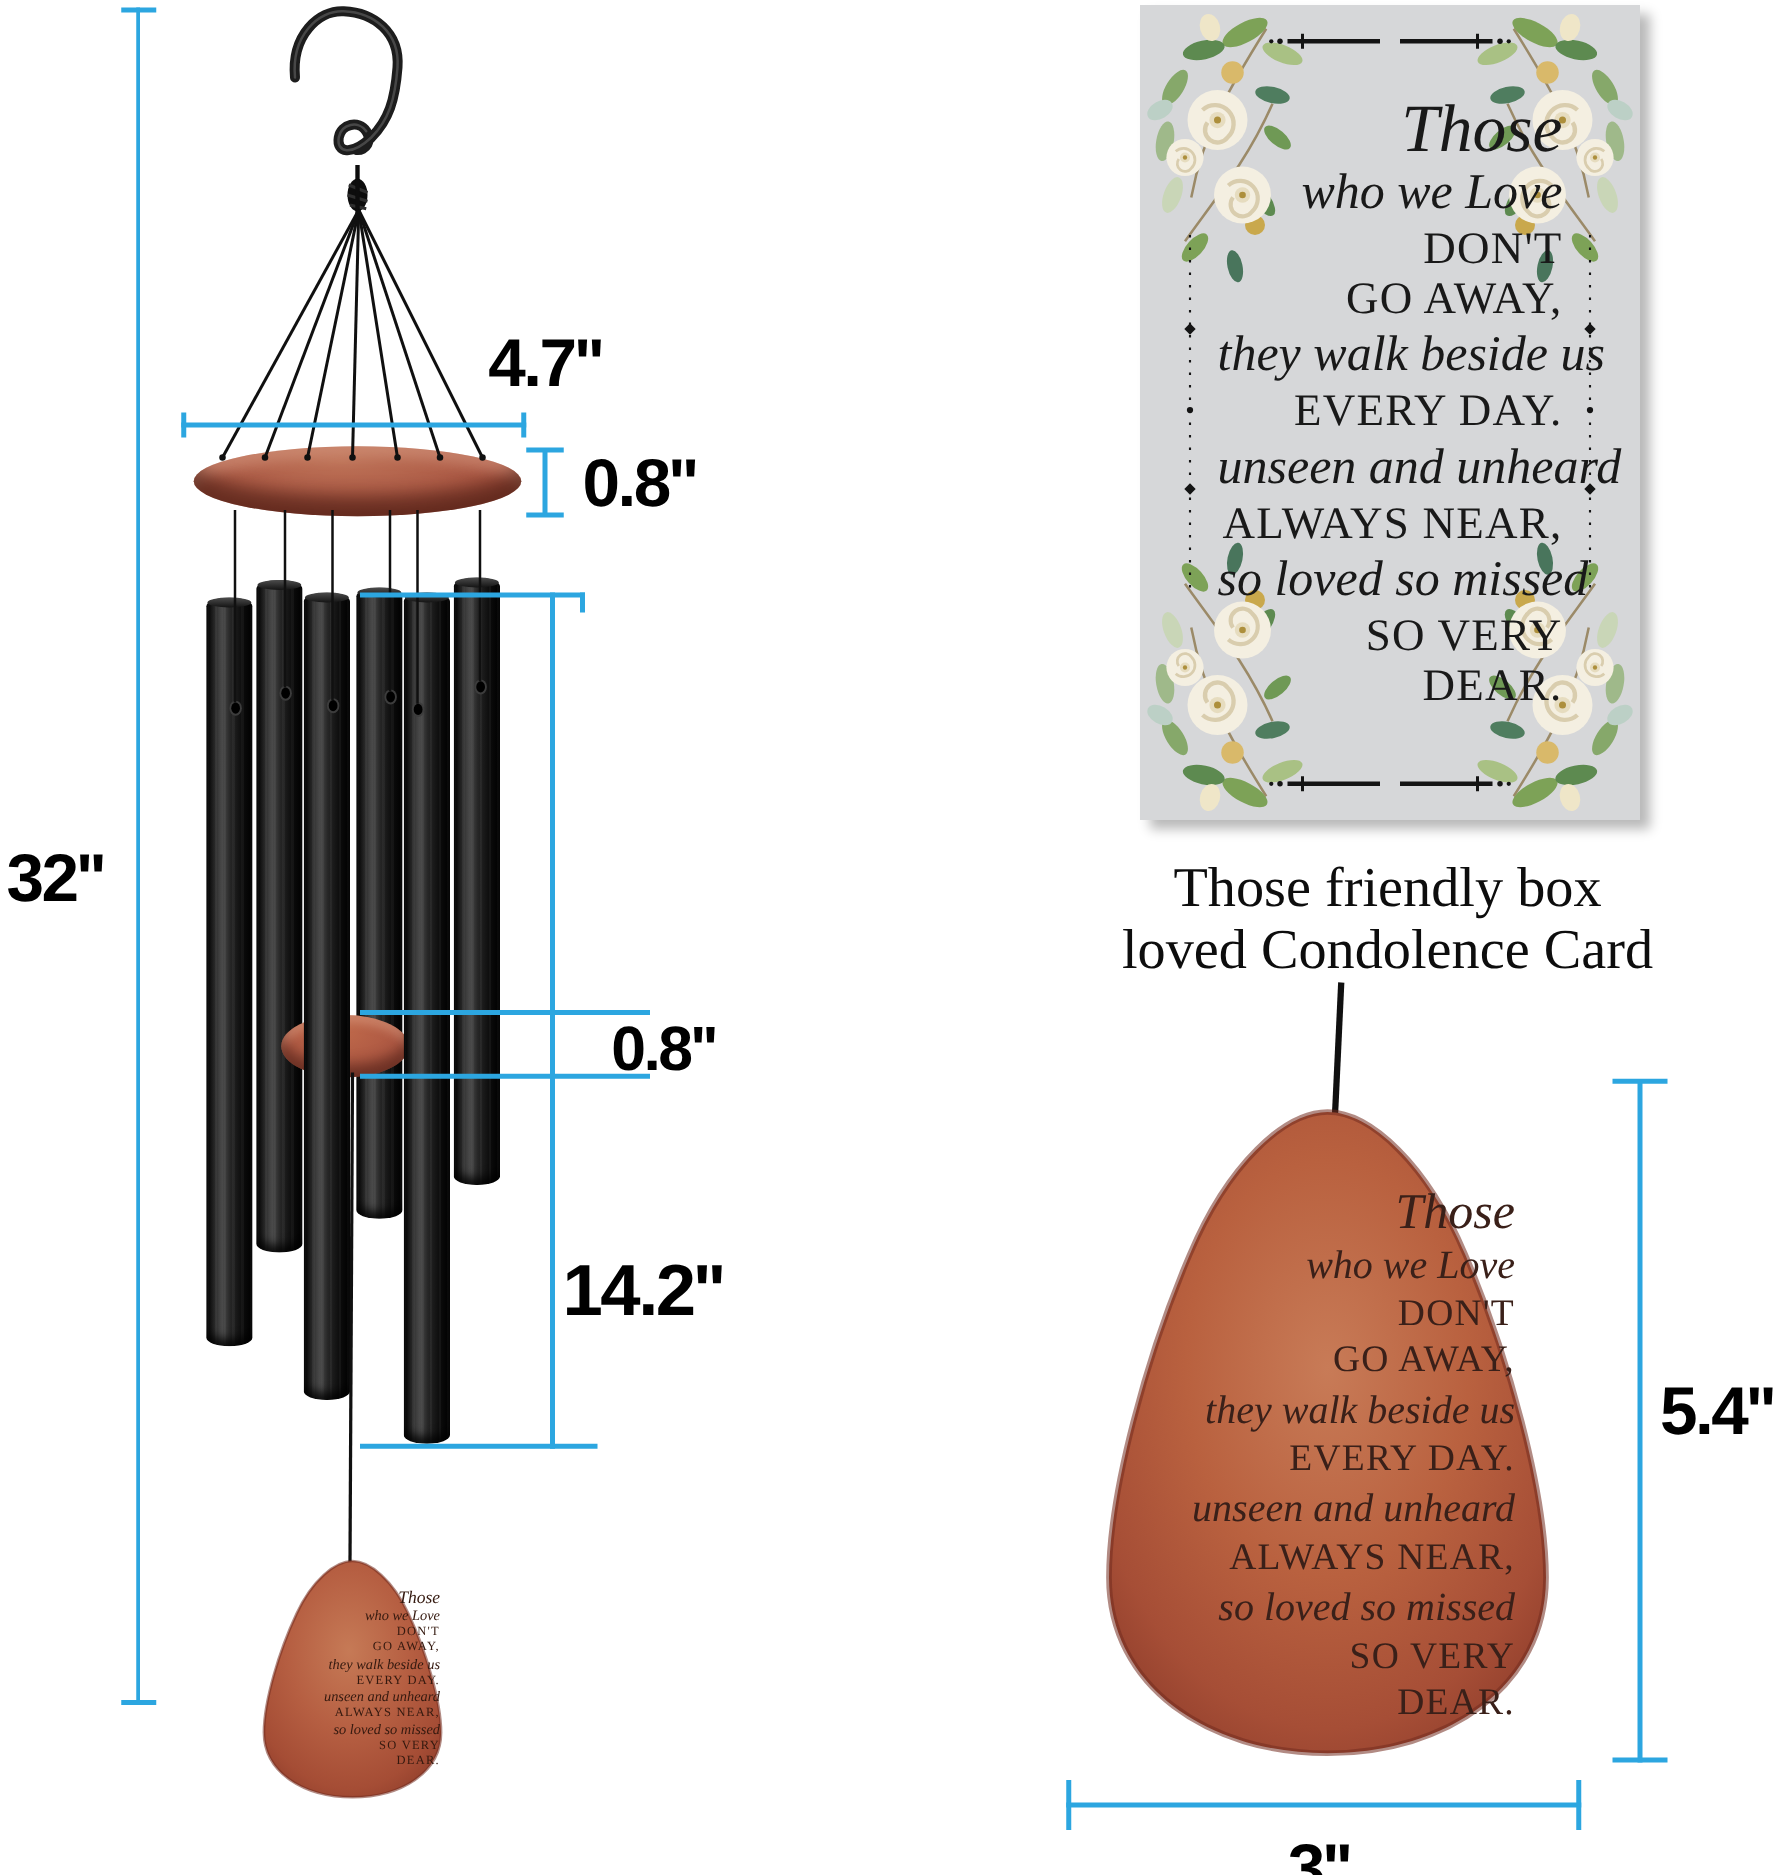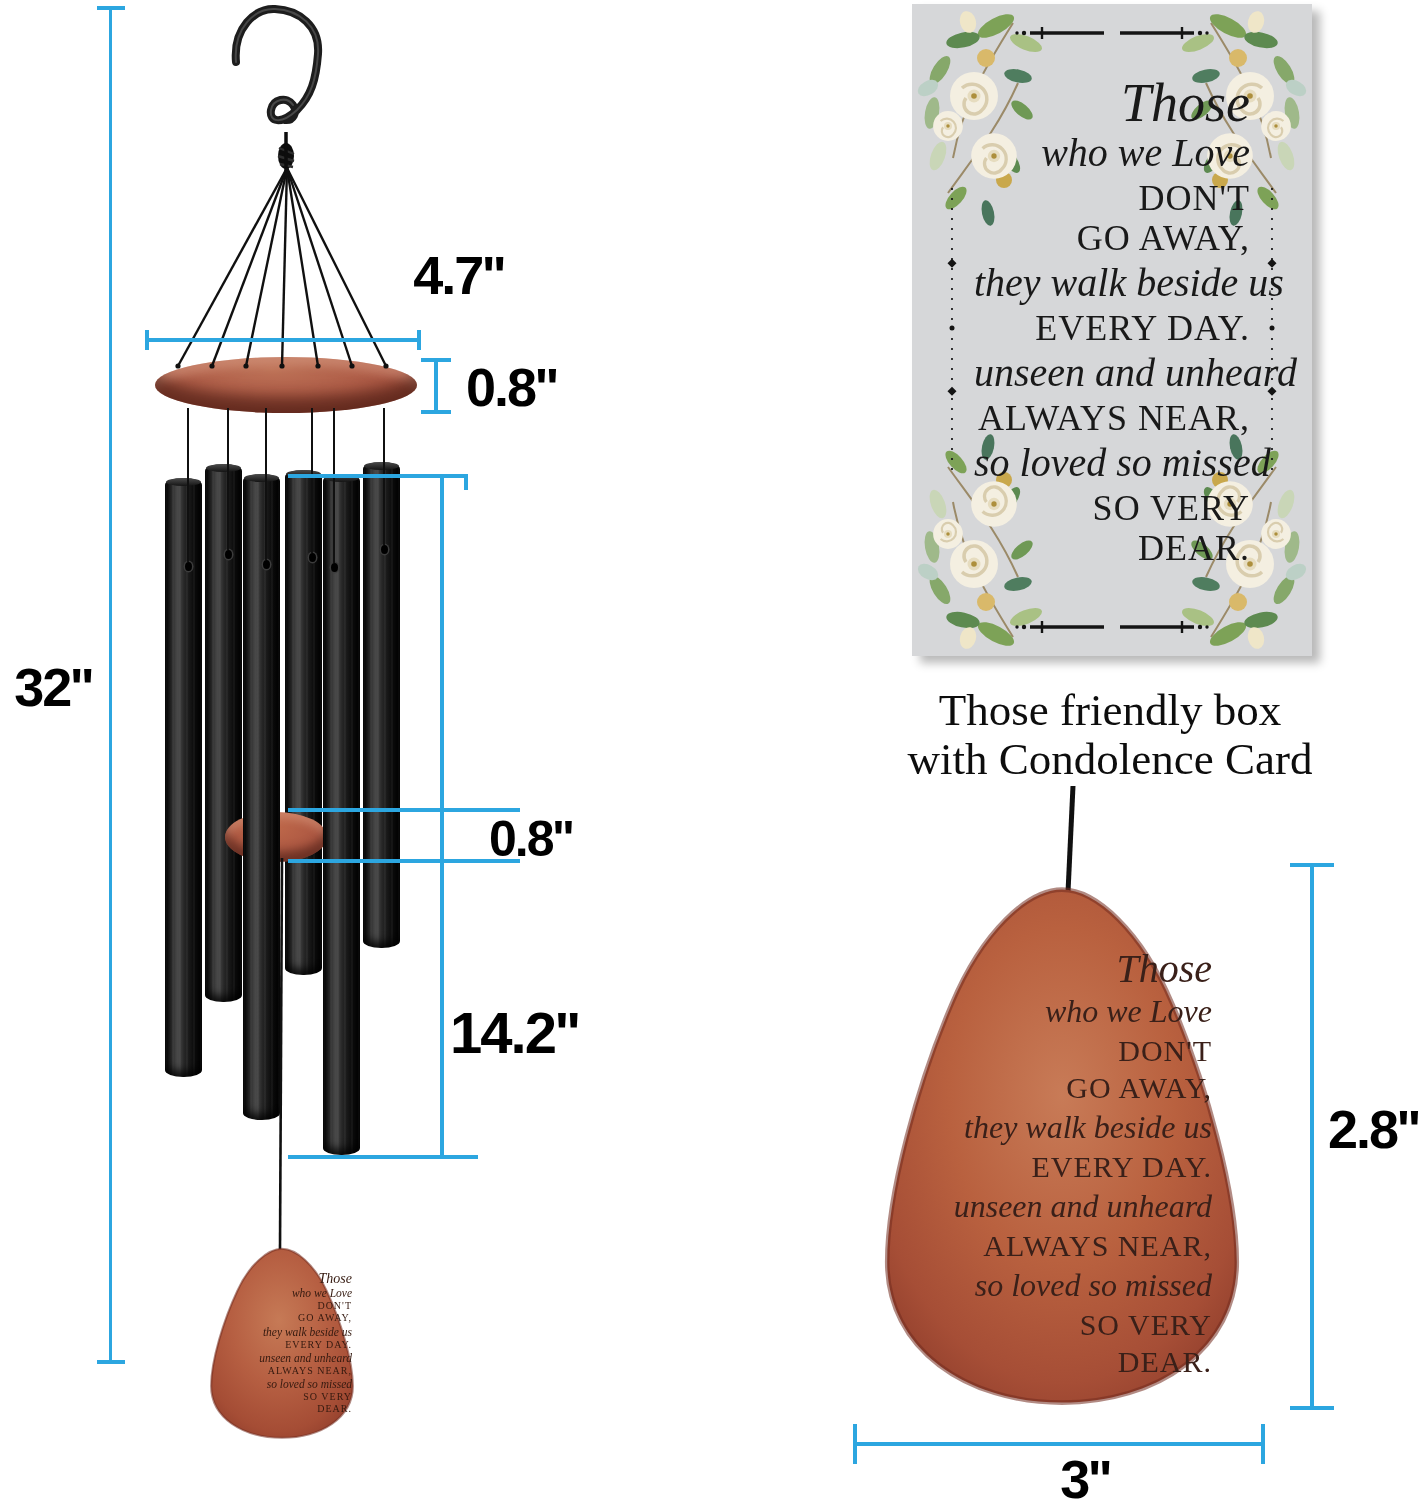--- a/index.html
+++ b/index.html
@@ -3,21 +3,21 @@
 <meta charset="utf-8">
 <style>
   html,body{margin:0;padding:0;background:#fff;}
   #canvas{position:relative;width:1428px;height:1500px;background:#ffffff;overflow:hidden;
           font-family:"Liberation Sans",sans-serif;}
 
   
   .dim{position:absolute;background:#2ca6e0;}
   .dim-label{position:absolute;font:bold 54px/1 "Liberation Sans",sans-serif;color:#000;
              letter-spacing:-2px;white-space:nowrap;}
-  .dim-label.center{text-align:right;}
+  .dim-label.center{text-align:center;margin-top:16px;}
 
   
   .ring{position:absolute;left:155px;top:357px;width:262px;height:56px;border-radius:50%;
         background:radial-gradient(120% 150% at 45% 22%, #bd7257 0%, #a85340 45%, #8a3c2e 74%, #6f2c22 100%);
         box-shadow:inset 0 -16px 14px rgba(52,16,9,.55), inset 0 8px 10px rgba(255,214,190,.28);}
   .striker{position:absolute;left:225px;top:812px;width:102px;height:50px;border-radius:50%;
         background:radial-gradient(120% 150% at 45% 25%, #c06a4b 0%, #a85340 50%, #823326 100%);
         box-shadow:inset 0 -10px 10px rgba(52,16,9,.5), inset 0 6px 8px rgba(255,210,180,.3);}
   .tube{position:absolute;width:37px;border-radius:18px/7px;
         background:
@@ -248,21 +248,21 @@
         <div class="vl v-script">unseen and unheard</div>
         <div class="vl v-caps">ALWAYS NEAR,</div>
         <div class="vl v-script">so loved so missed</div>
         <div class="vl v-caps">SO VERY</div>
         <div class="vl v-caps">DEAR.</div>
       </div>
   </div>
 
   <div class="caption">
     <div>Those friendly box</div>
-    <div>with Condolence Card</div>
+    <div>loved Condolence Card</div>
   </div>
 
   <svg class="layer" style="left:872px;top:882px;" width="380" height="532" viewBox="0 0 100 140" preserveAspectRatio="none">
     <defs>
       <radialGradient id="woodB" cx="50%" cy="40%" r="72%">
         <stop offset="0" stop-color="#c87b57"></stop>
           <stop offset="0.45" stop-color="#b9613f"></stop>
         <stop offset="0.78" stop-color="#a64e36"></stop>
           <stop offset="1" stop-color="#8c3b2a"></stop>
       </radialGradient>
@@ -279,20 +279,20 @@
       <div class="vl v-script">unseen and unheard</div>
       <div class="vl v-caps">ALWAYS NEAR,</div>
       <div class="vl v-script">so loved so missed</div>
       <div class="vl v-caps">SO VERY</div>
       <div class="vl v-caps">DEAR.</div>
     </div>
 
   <div class="dim" style="left:1310px;top:865px;width:4px;height:545px;"></div>
   <div class="dim" style="left:1290px;top:863px;width:44px;height:4px;"></div>
   <div class="dim" style="left:1290px;top:1406px;width:44px;height:4px;"></div>
-  <div class="dim-label" style="left:1328px;top:1102px;">2.8''</div>
+  <div class="dim-label" style="left:1328px;top:1102px;">5.4''</div>
 
   <div class="dim" style="left:853px;top:1442px;width:412px;height:4px;"></div>
   <div class="dim" style="left:853px;top:1424px;width:4px;height:40px;"></div>
   <div class="dim" style="left:1261px;top:1424px;width:4px;height:40px;"></div>
   <div class="dim-label center" style="left:1000px;top:1452px;width:110px;">3''</div>
 
 </div>
 
 </body></html>

